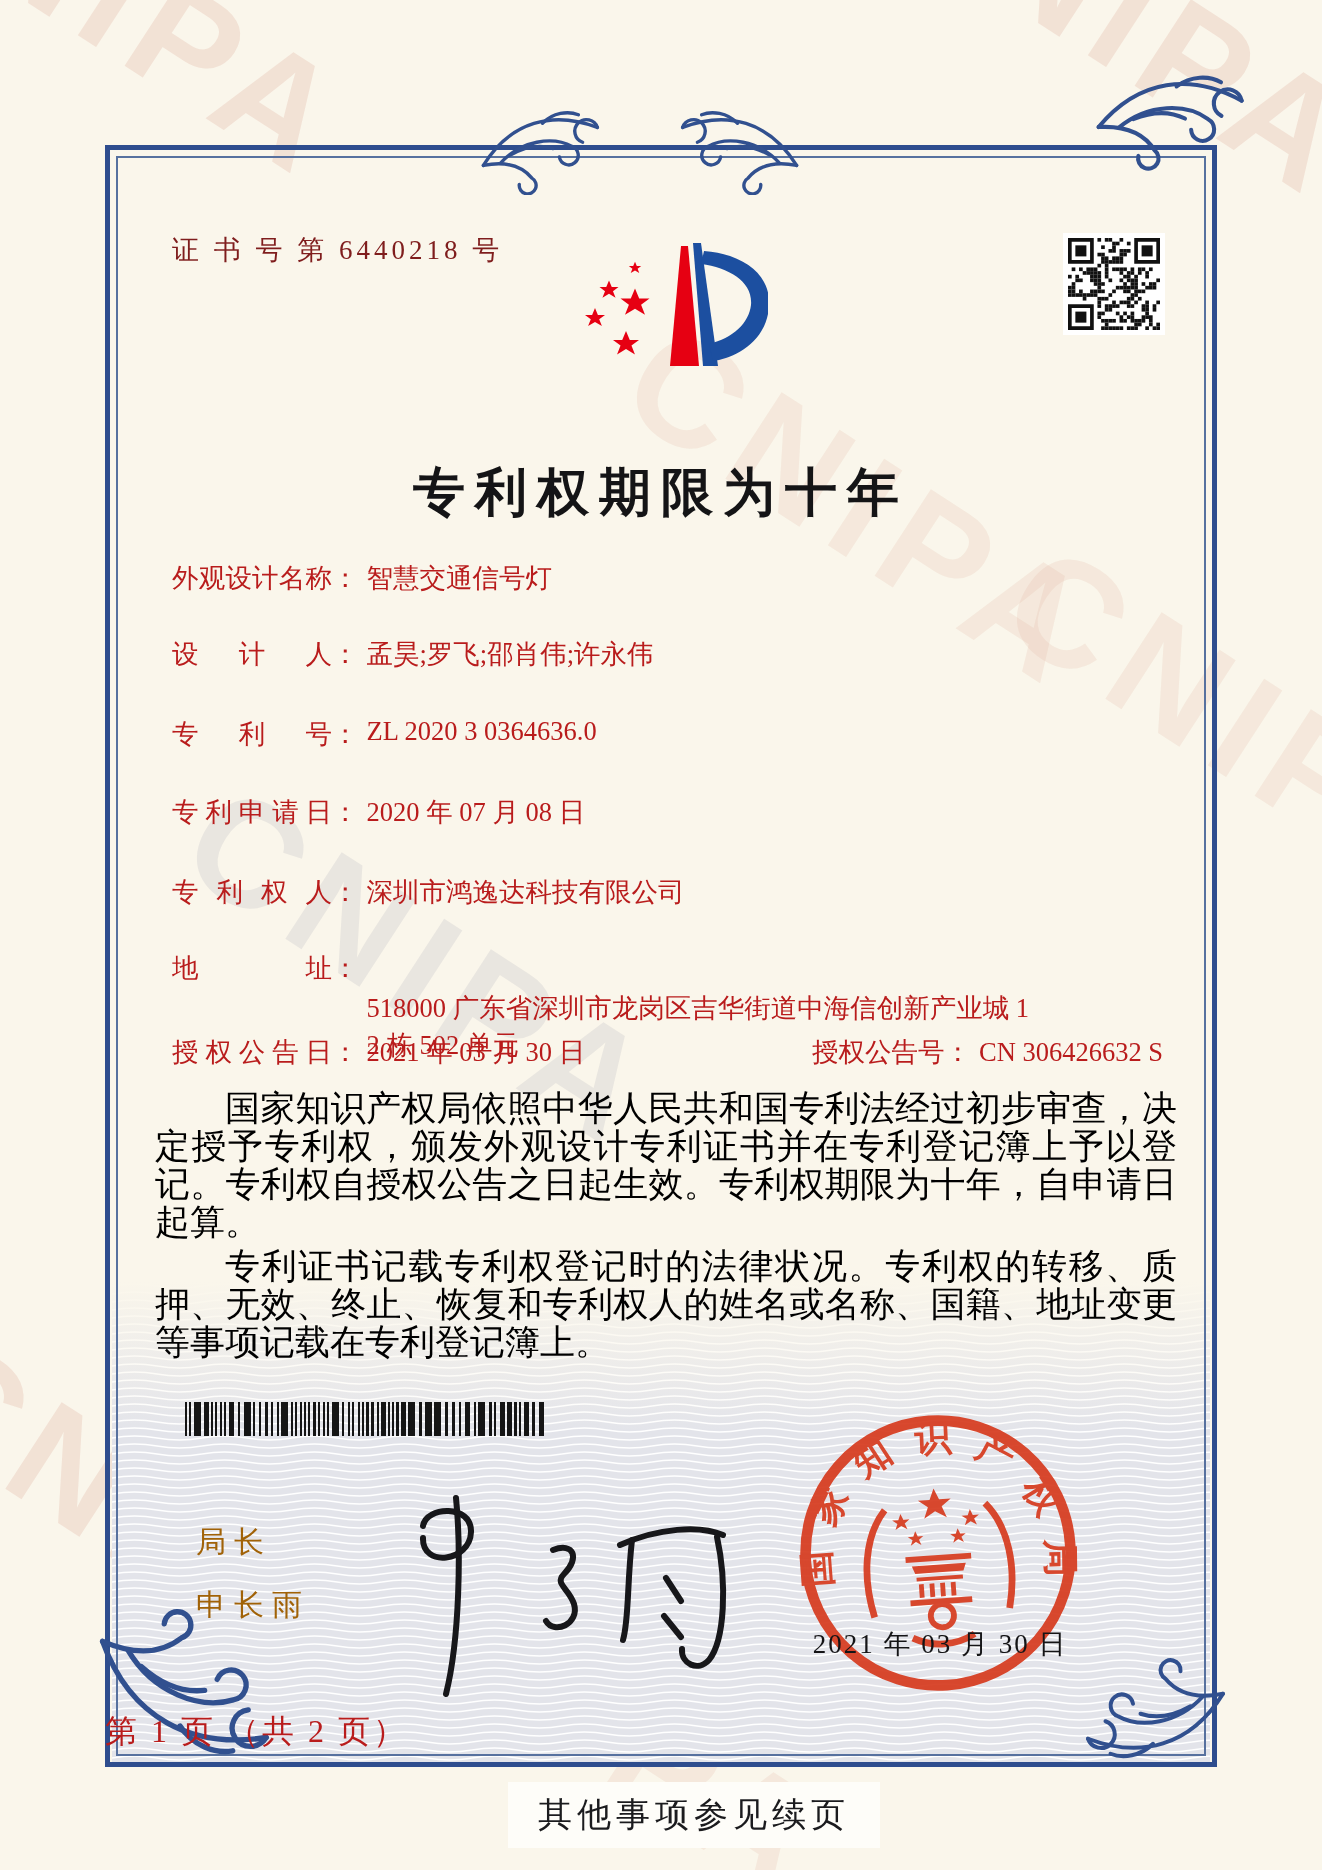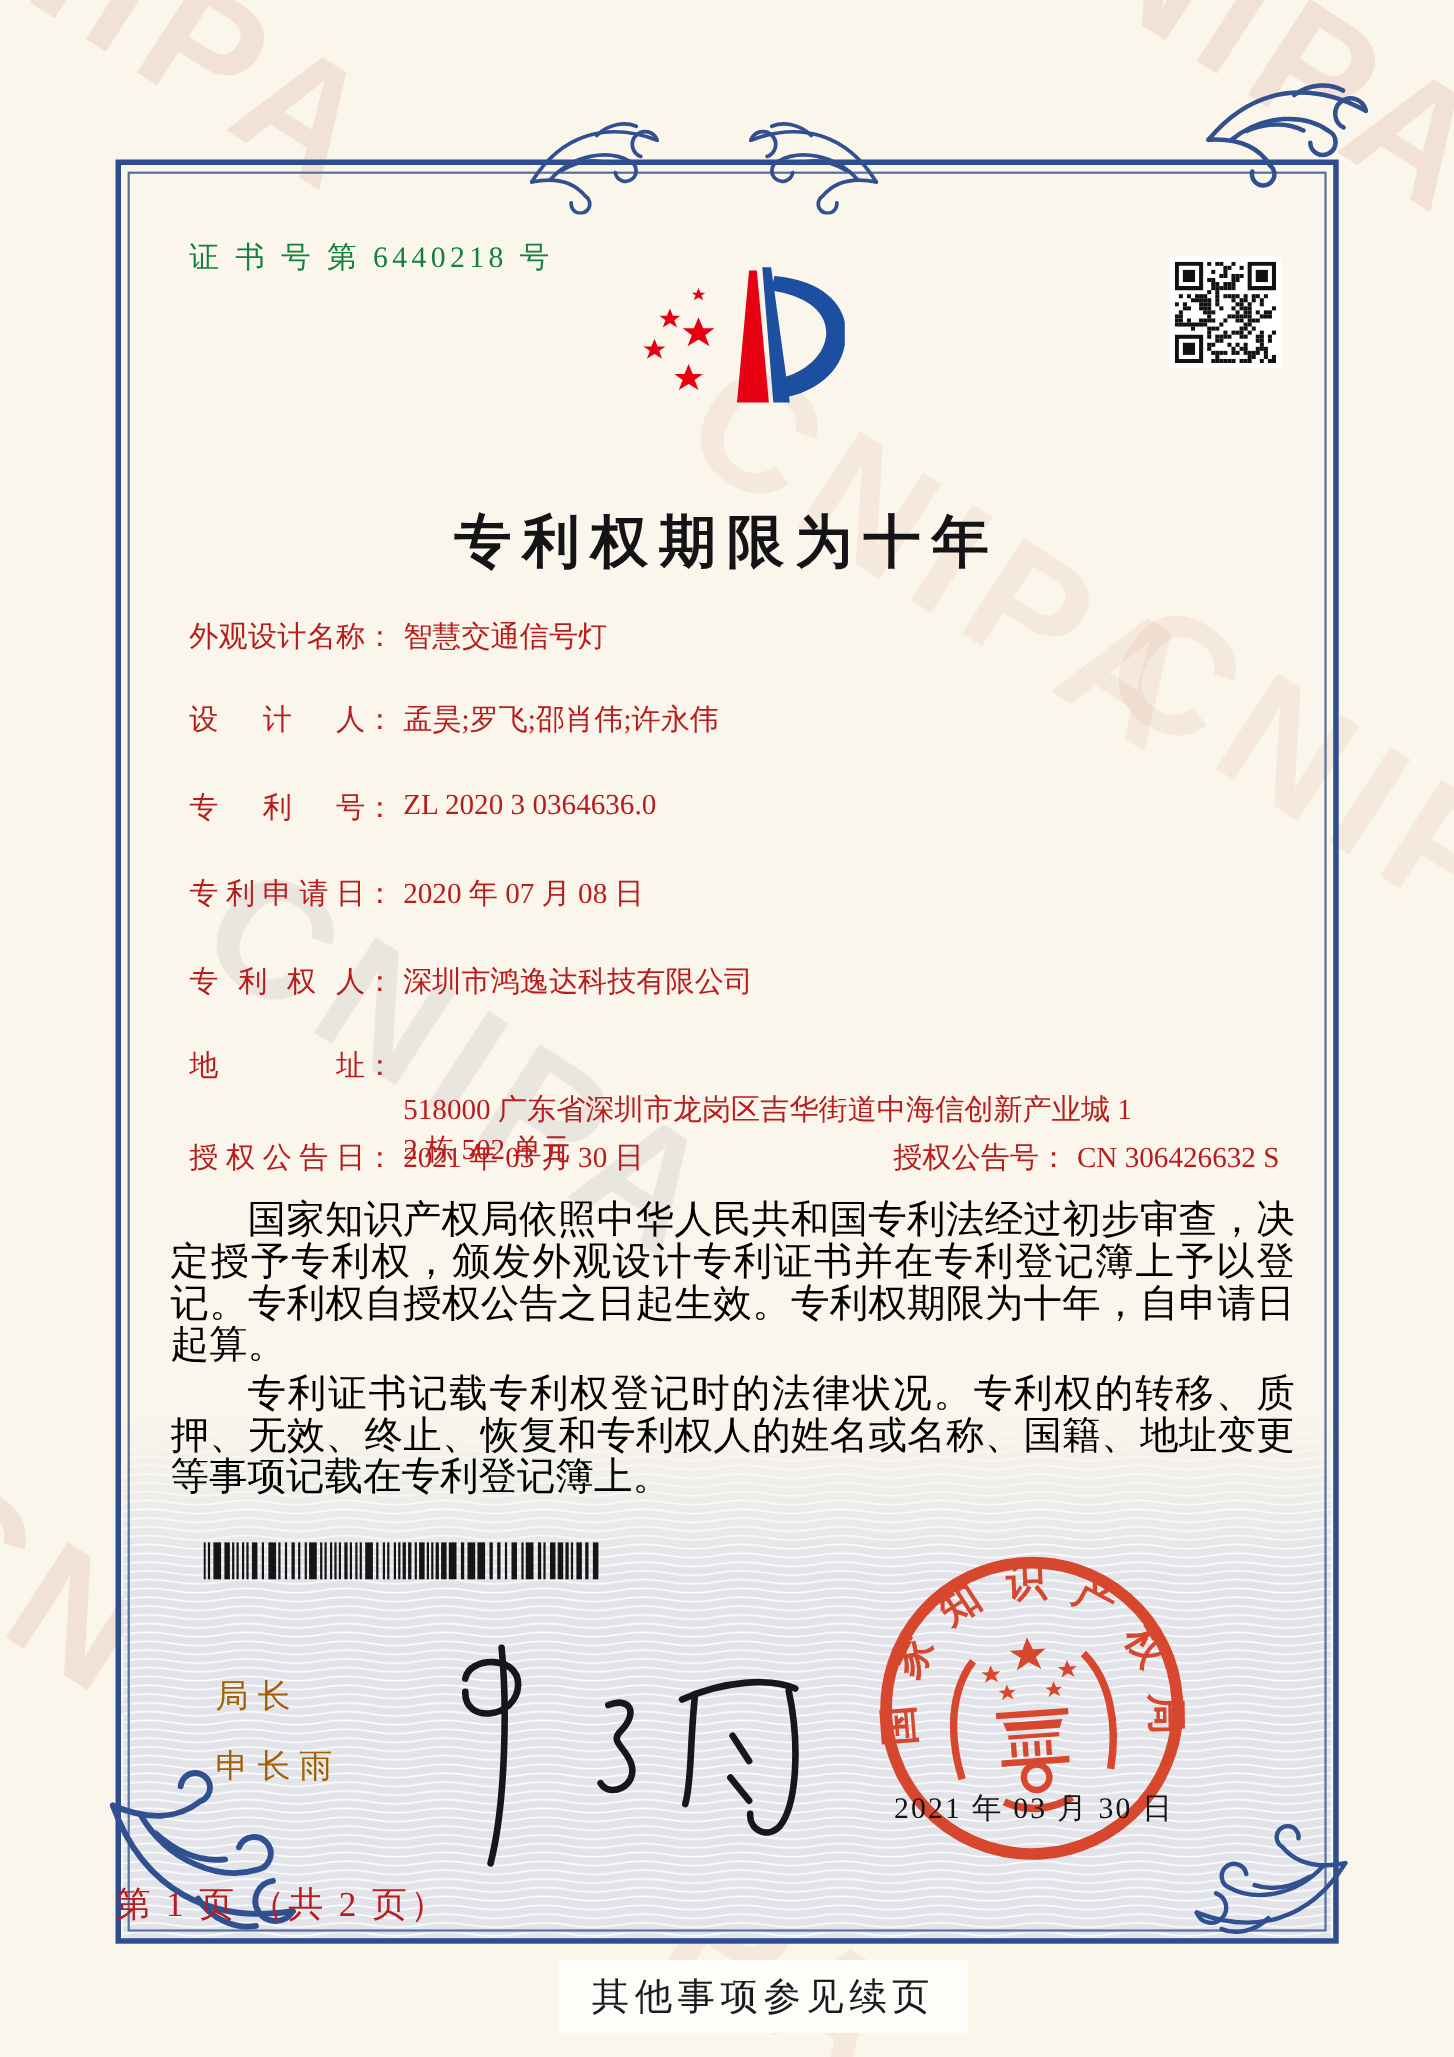--- a/index.html
+++ b/index.html
@@ -19,21 +19,21 @@
       background:linear-gradient(#faf6eb,rgba(250,246,235,0));}
 
   
   .frame-outer{position:absolute;left:105px;top:145px;width:1112px;height:1622px;
       border:5px solid #2e4d8e;box-sizing:border-box;z-index:4;pointer-events:none;}
   .frame-inner{position:absolute;left:116px;top:156px;width:1090px;height:1600px;
       border:2px solid #57719f;box-sizing:border-box;z-index:4;pointer-events:none;}
   .ornament{position:absolute;z-index:5;pointer-events:none;}
 
   
-  .certno{position:absolute;left:172px;top:216px;font-size:27px;letter-spacing:4px;color:#15803d;z-index:6;}
+  .certno{position:absolute;left:172px;top:232px;font-size:27px;letter-spacing:4px;color:#7f1d1d;z-index:6;}
   .logo{position:absolute;left:578px;top:218px;z-index:6;}
   .qr{position:absolute;left:1063px;top:233px;width:102px;height:102px;background:#fff;
       padding:5px;box-sizing:border-box;z-index:6;}
   .title{position:absolute;left:0;top:458px;width:100%;text-align:center;font-size:52px;
       font-weight:bold;letter-spacing:10px;color:#141416;z-index:6;}
 
   
   .row{position:absolute;left:172px;font-size:26.5px;color:#b91c1c;z-index:6;white-space:nowrap;}
   .lbl{display:inline-block;width:160px;text-align:justify;text-align-last:justify;vertical-align:top;}
   .colon{display:inline-block;margin-right:8px;vertical-align:top;}

